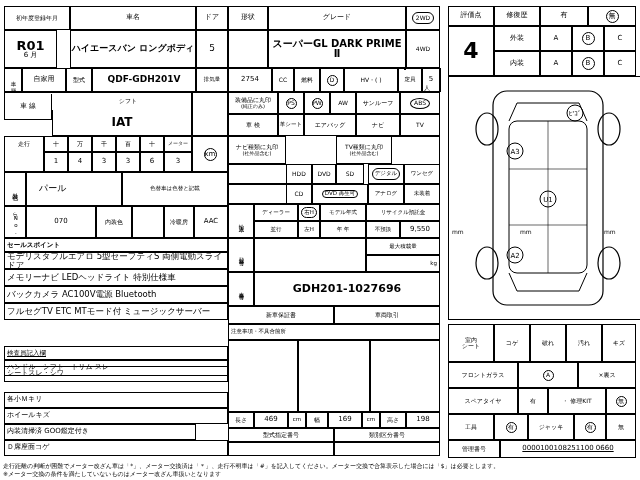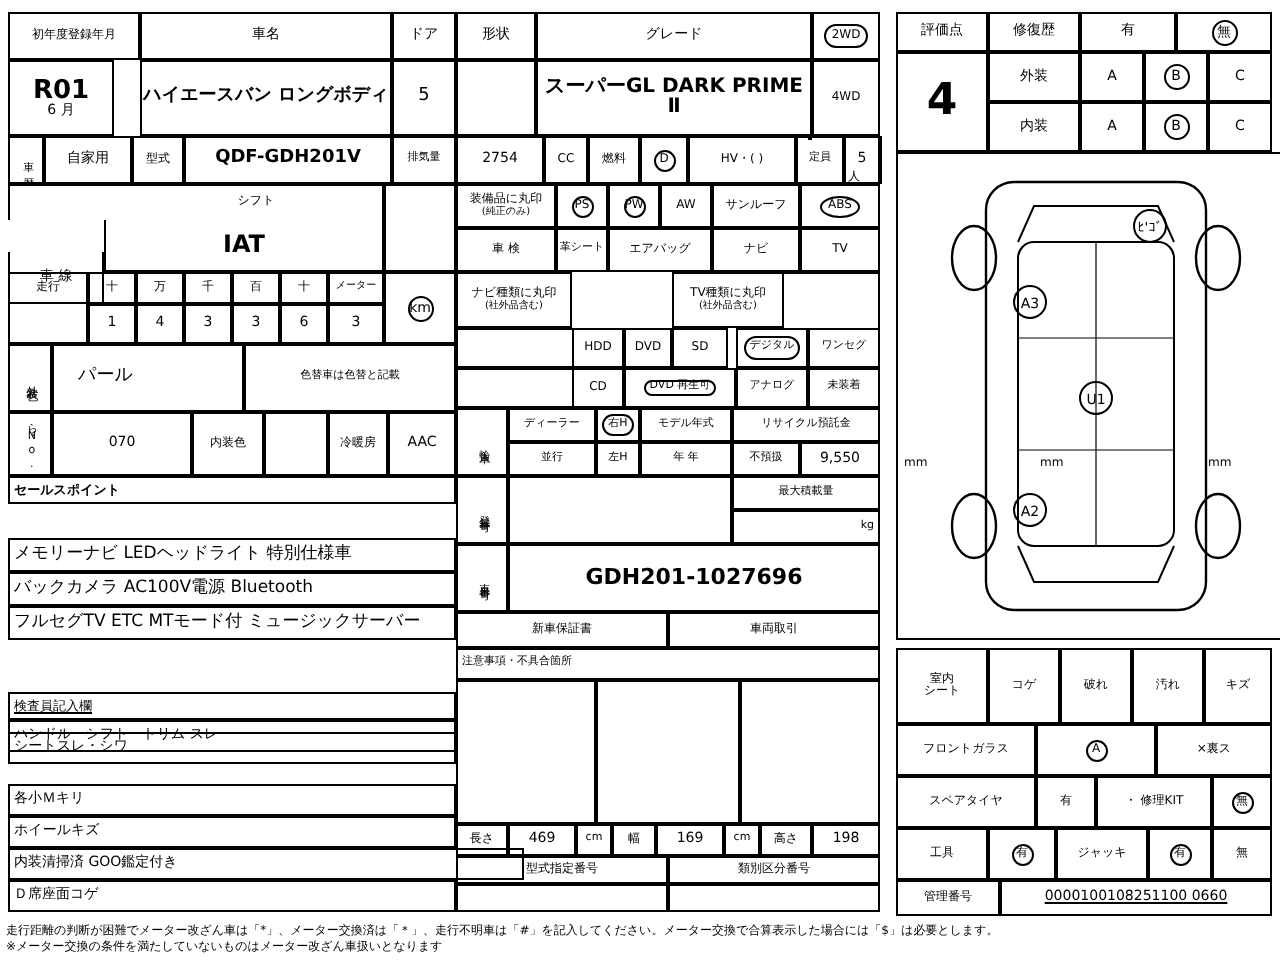--- a/index.html
+++ b/index.html
@@ -226,21 +226,21 @@
   <div class="box" style="left:356px; top:114px; width:44px; height:22px;">
     <span class="tiny">ナビ</span>
   </div>
   <div class="box" style="left:400px; top:114px; width:40px; height:22px;">
     <span class="tiny">TV</span>
   </div>
 
   <div class="box" style="left:4px; top:92px; width:188px; height:18px; border-bottom:none;">
     <span class="tiny" style="margin-left:60px;">シフト</span>
   </div>
-  <div class="box" style="left:4px; top:126px; width:48px; height:26px; border-top:none;">
+  <div class="box" style="left:4px; top:94px; width:48px; height:26px; border-top:none;">
     <span class="lbl">車 線</span>
   </div>
   <div class="box" style="left:52px; top:110px; width:140px; height:26px; border-top:none;">
     <span class="mid bold" style="font-size:12px;">IAT</span>
   </div>
   <div class="box" style="left:192px; top:92px; width:36px; height:44px;"></div>
 
   <div class="box" style="left:4px; top:136px; width:40px; height:16px; border-bottom:none;">
     <span class="tiny">走行</span>
   </div>
@@ -381,20 +381,23 @@
   <div class="box" style="left:366px; top:221px; width:34px; height:17px;">
     <span class="tiny" style="font-size:5.5px;">不預扱</span>
   </div>
   <div class="box" style="left:400px; top:221px; width:40px; height:17px;">
     <span class="tiny" style="font-size:7px;">9,550</span>
   </div>
 
   <div class="box left" style="left:4px; top:238px; width:224px; height:14px;">
     <span class="tiny bold" style="font-size:6.5px;">セールスポイント</span>
   </div>
+  <div class="box left" style="left:4px; top:252px; width:224px; height:17px;">
+    <span class="sp-line">モデリスタフルエアロ 5型セーフティS 両側電動スライドア</span>
+  </div>
   <div class="box left" style="left:4px; top:269px; width:224px; height:17px;">
     <span class="sp-line">メモリーナビ LEDヘッドライト 特別仕様車</span>
   </div>
   <div class="box left" style="left:4px; top:286px; width:224px; height:17px;">
     <span class="sp-line">バックカメラ AC100V電源 Bluetooth</span>
   </div>
   <div class="box left" style="left:4px; top:303px; width:224px; height:17px;">
     <span class="sp-line">フルセグTV ETC MTモード付 ミュージックサーバー</span>
   </div>
 
@@ -433,21 +436,21 @@
   </div>
   <div class="box left" style="left:4px; top:366px; width:224px; height:16px;">
     <span class="lbl">シートスレ・シワ</span>
   </div>
   <div class="box left" style="left:4px; top:392px; width:224px; height:16px;">
     <span class="lbl">各小Ｍキリ</span>
   </div>
   <div class="box left" style="left:4px; top:408px; width:224px; height:16px;">
     <span class="lbl">ホイールキズ</span>
   </div>
-  <div class="box left" style="left:4px; top:424px; width:258px; height:16px;">
+  <div class="box left" style="left:4px; top:424px; width:192px; height:16px;">
     <span class="lbl">内装清掃済 GOO鑑定付き</span>
   </div>
   <div class="box left" style="left:4px; top:440px; width:224px; height:16px;">
     <span class="lbl">Ｄ席座面コゲ</span>
   </div>
 
   <div class="box" style="left:228px; top:340px; width:70px; height:72px;"></div>
   <div class="box" style="left:298px; top:340px; width:72px; height:72px;"></div>
   <div class="box" style="left:370px; top:340px; width:70px; height:72px;"></div>
 

